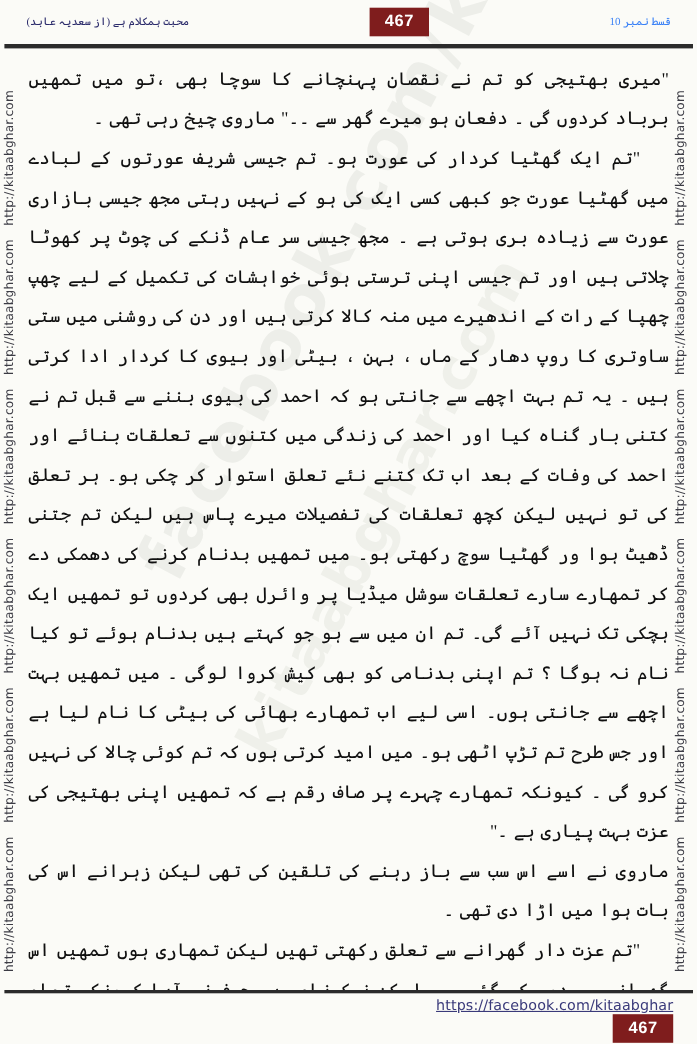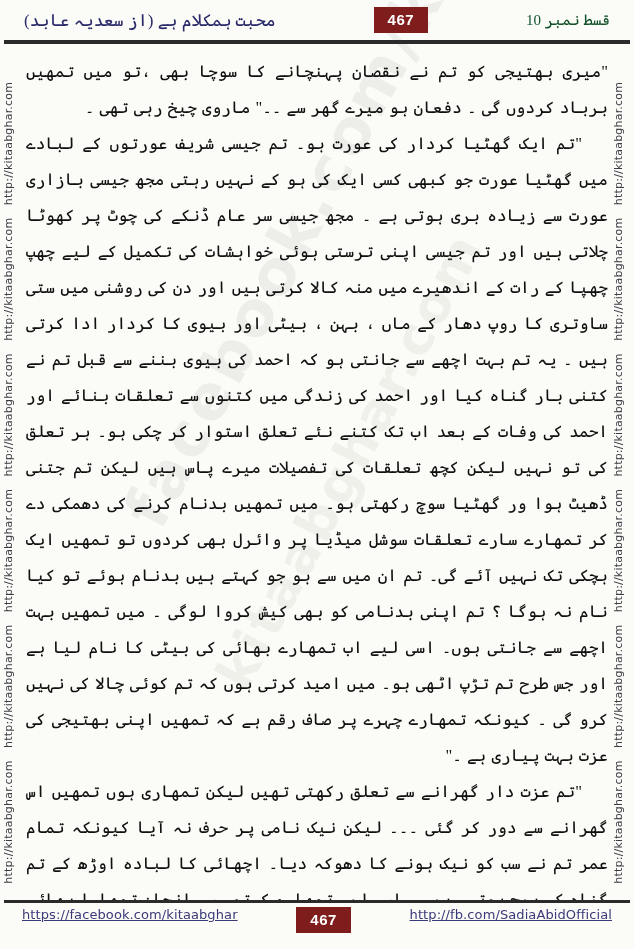--- a/index.html
+++ b/index.html
@@ -89,29 +89,29 @@
     z-index: 5;
     height: 40px;
     display: flex;
     align-items: center;
     justify-content: space-between;
     padding: 0 24px;
     box-sizing: border-box;
   }
   .hdr-title {
     font-family: "Liberation Serif", "DejaVu Serif", serif;
-    font-size: 17px;
+    font-size: 10px;
     color: #2b2b6b;
     direction: rtl;
     white-space: nowrap;
   }
   .hdr-episode {
     font-family: "Liberation Serif", "DejaVu Serif", serif;
-    font-size: 15px;
-    color: #14532d;
+    font-size: 10px;
+    color: #3b82f6;
     direction: rtl;
     white-space: nowrap;
   }
   .pagebadge {
     background: #7f1d1d;
     color: #ffffff;
     font-family: "Liberation Sans", sans-serif;
     font-size: 15px;
     font-weight: 700;
     padding: 3px 14px;
@@ -158,26 +158,27 @@
     bottom: 46px;
     height: 3px;
     background: #2b2b2b;
     z-index: 5;
   }
   .page-footer {
     position: absolute;
     left: 0; right: 0; bottom: 6px;
     height: 36px;
     display: flex;
-    align-items: flex-start;
+    align-items: flex-end;
     justify-content: space-between;
     padding: 0 22px;
     box-sizing: border-box;
     z-index: 5;
     direction: ltr;
+    flex-direction: column;
   }
   .foot-link {
     font-family: "DejaVu Sans", sans-serif;
     font-size: 13px;
     color: #3a3a7a;
     letter-spacing: 0.1px;
     white-space: nowrap;
   }
 </style>
 </head>
@@ -212,20 +213,21 @@
       <span>http://kitaabghar.com</span>
       <span>http://kitaabghar.com</span>
       <span>http://kitaabghar.com</span>
       <span>http://kitaabghar.com</span>
     </div>
   </div>
 
   <div class="body-area">
     <p class="para">"میری بھتیجی کو تم نے نقصان پہنچانے کا سوچا بھی ،تو میں تمھیں برباد کردوں گی ۔ دفعان ہو میرے گھر سے ۔۔" ماروی چیخ رہی تھی ۔</p>
     <p class="para indent">"تم ایک گھٹیا کردار کی عورت ہو۔ تم جیسی شریف عورتوں کے لبادے میں گھٹیا عورت جو کبھی کسی ایک کی ہو کے نہیں رہتی مجھ جیسی بازاری عورت سے زیادہ بری ہوتی ہے ۔ مجھ جیسی سر عام ڈنکے کی چوٹ پر کھوٹا چلاتی ہیں اور تم جیسی اپنی ترستی ہوئی خواہشات کی تکمیل کے لیے چھپ چھپا کے رات کے اندھیرے میں منہ کالا کرتی ہیں اور دن کی روشنی میں ستی ساوتری کا روپ دھار کے ماں ، بہن ، بیٹی اور بیوی کا کردار ادا کرتی ہیں ۔ یہ تم بہت اچھے سے جانتی ہو کہ احمد کی بیوی بننے سے قبل تم نے کتنی بار گناہ کیا اور احمد کی زندگی میں کتنوں سے تعلقات بنائے اور احمد کی وفات کے بعد اب تک کتنے نئے تعلق استوار کر چکی ہو۔ ہر تعلق کی تو نہیں لیکن کچھ تعلقات کی تفصیلات میرے پاس ہیں لیکن تم جتنی ڈھیٹ ہوا ور گھٹیا سوچ رکھتی ہو۔ میں تمھیں بدنام کرنے کی دھمکی دے کر تمھارے سارے تعلقات سوشل میڈیا پر وائرل بھی کردوں تو تمھیں ایک ہچکی تک نہیں آئے گی۔ تم ان میں سے ہو جو کہتے ہیں بدنام ہوئے تو کیا نام نہ ہوگا ؟ تم اپنی بدنامی کو بھی کیش کروا لوگی ۔ میں تمھیں بہت اچھے سے جانتی ہوں۔ اسی لیے اب تمھارے بھائی کی بیٹی کا نام لیا ہے اور جس طرح تم تڑپ اٹھی ہو۔ میں امید کرتی ہوں کہ تم کوئی چالا کی نہیں کرو گی ۔ کیونکہ تمھارے چہرے پر صاف رقم ہے کہ تمھیں اپنی بھتیجی کی عزت بہت پیاری ہے ۔"</p>
+    <p class="para">ماروی نے اسے اس سب سے باز رہنے کی تلقین کی تھی لیکن زہرانے اس کی بات ہوا میں اڑا دی تھی ۔</p>
     <p class="para indent">"تم عزت دار گھرانے سے تعلق رکھتی تھیں لیکن تمھاری ہوں تمھیں اس گھرانے سے دور کر گئی ۔۔۔ لیکن نیک نامی پر حرف نہ آیا کیونکہ تمام عمر تم نے سب کو نیک ہونے کا دھوکہ دیا۔ اچھائی کا لبادہ اوڑھ کے تم گناہ کے بیج بوتی رہیں ۔ اسی لیے تمھارے کرتوں سے انجان تمھارا بھائی تمھیں دولت کا بھکاری سمجھ کے تم پر اور تمھاری لالچ پر تو فاتحہ پڑ گیا لیکن اپنی بیٹی پر نہیں پڑ سکے گا کیونکہ اس کی زندگی تمھاری زندگی کی طرح راز رہنے نہیں دوں گی میں اور منیب کی بھانجی اگر رسوا ہوئی تو تمھاری بھتیجی کی</p>
   </div>
 
   <div class="rule-bottom"></div>
   <div class="page-footer">
     <a class="foot-link" href="#">https://facebook.com/kitaabghar</a>
     <div class="pagebadge">467</div>
     <a class="foot-link" href="#">http://fb.com/SadiaAbidOfficial</a>
   </div>
 

